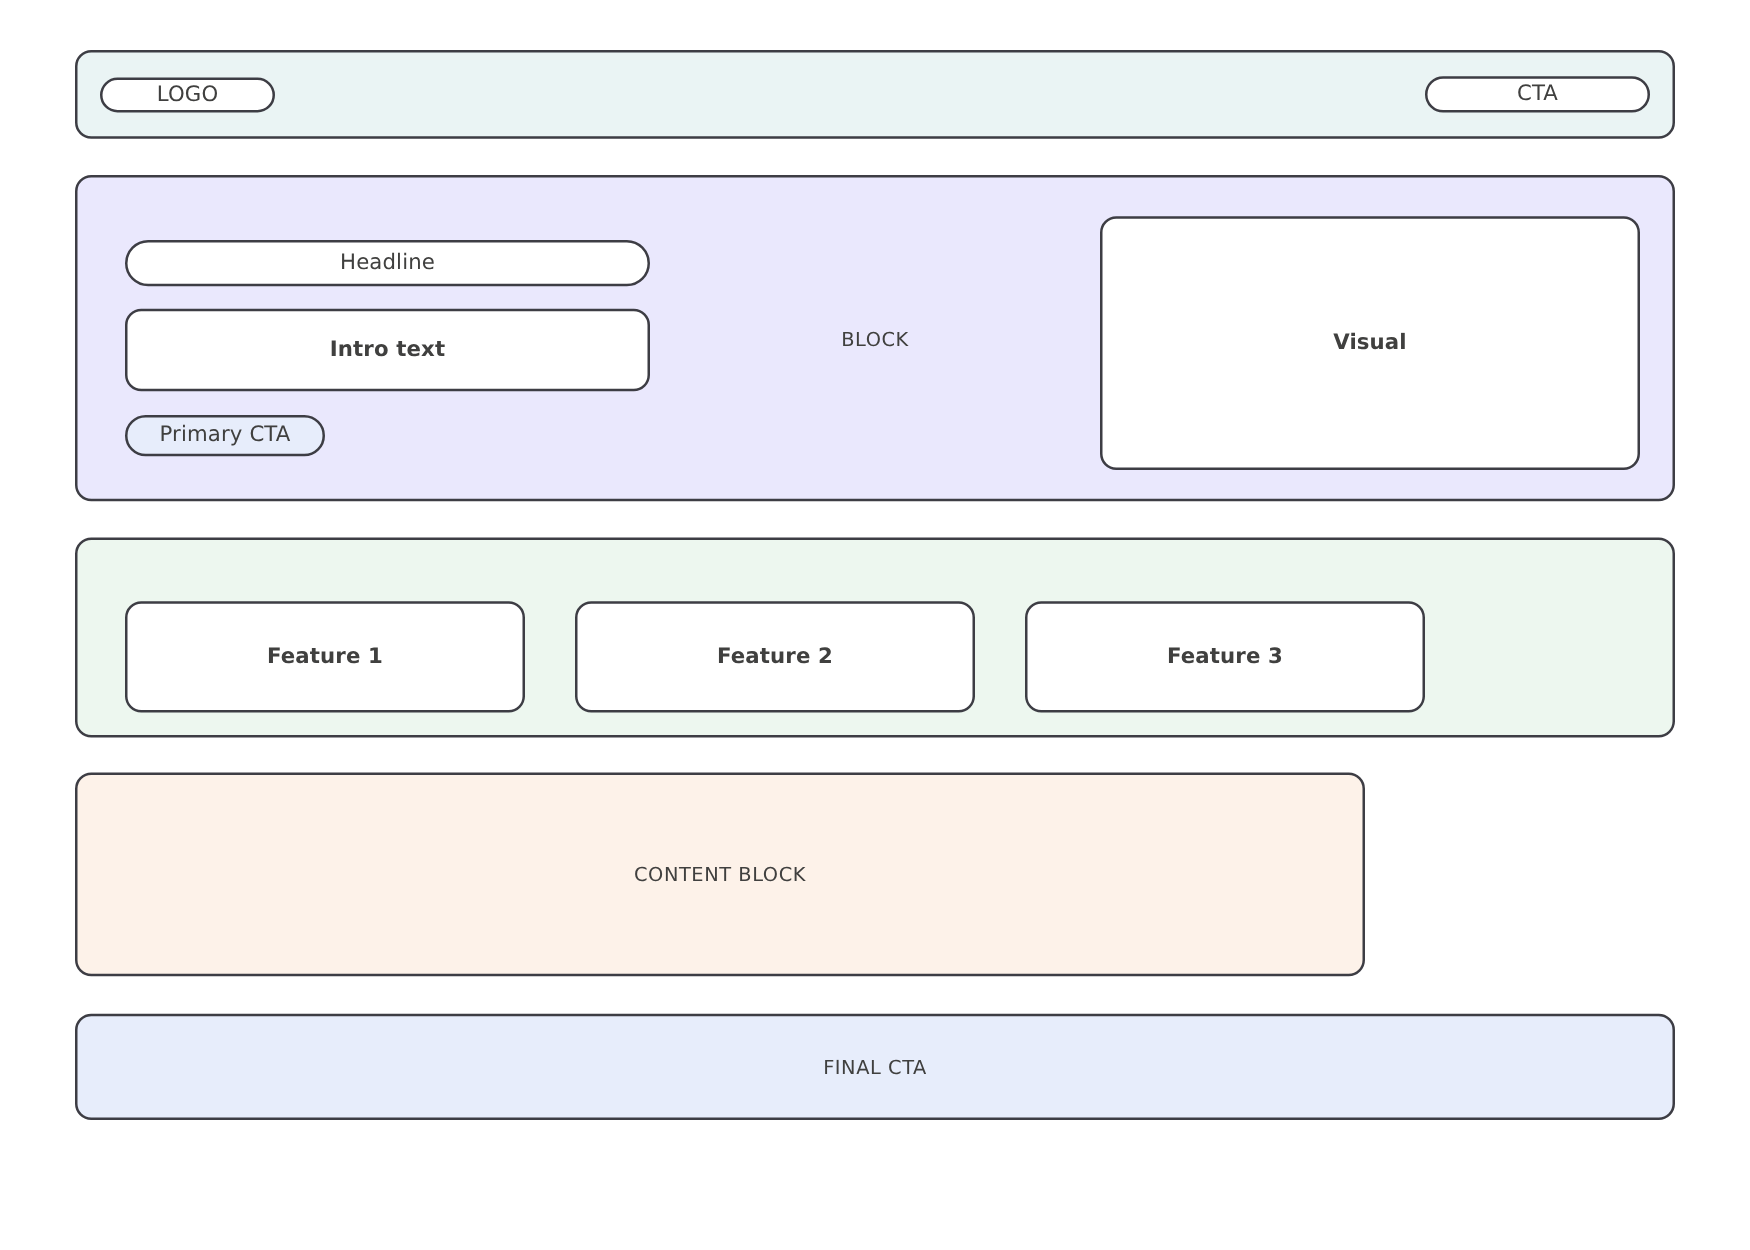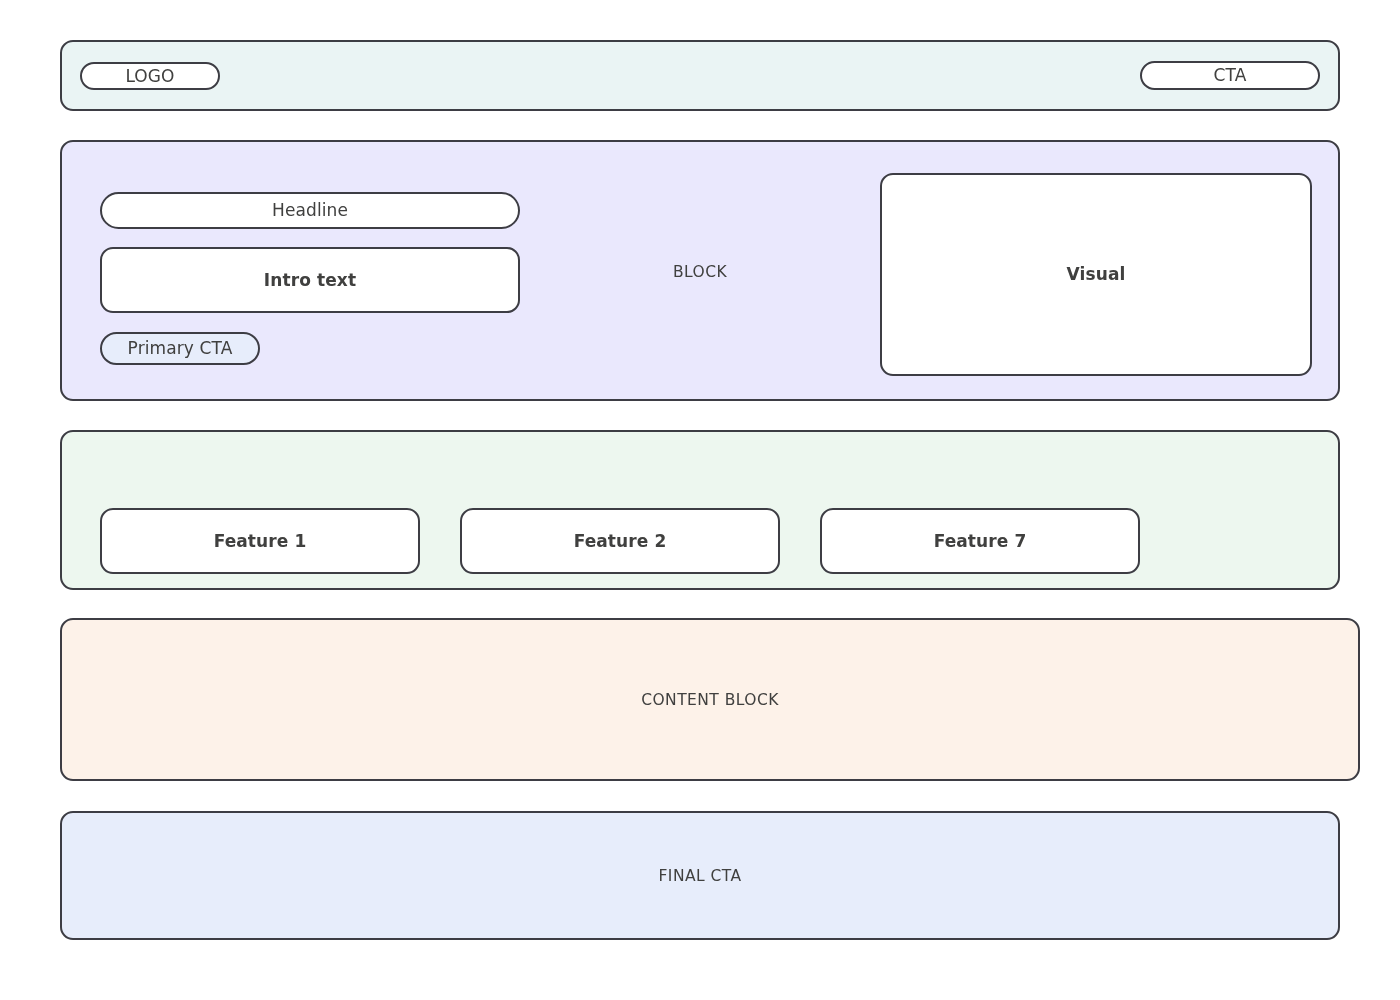--- a/index.html
+++ b/index.html
@@ -99,39 +99,39 @@
   }
 
   
   #features-section {
     left: 60px; top: 430px;
     width: 1280px; height: 160px;
     background: #edf7ef;
   }
   .feature-card {
     position: absolute;
-    top: 508px;
-    width: 320px; height: 66px;
+    top: 481px;
+    width: 320px; height: 89px;
   }
   #feature-card-0 { left: 100px; }
   #feature-card-1 { left: 460px; }
   #feature-card-2 { left: 820px; }
 
   
   #content-block-section {
     left: 60px; top: 618px;
-    width: 1300px; height: 163px;
+    width: 1032px; height: 163px;
     background: #fdf2e9;
     justify-content: center;
   }
 
   
   #final-cta-section {
     left: 60px; top: 811px;
-    width: 1280px; height: 129px;
+    width: 1280px; height: 85px;
     background: #e7edfb;
     justify-content: center;
   }
 </style>
 </head>
 <body>
 
 <div class="wf-section" id="header-bar"></div>
 
 <div class="wf-box wf-pill" id="logo-pill">
@@ -166,21 +166,21 @@
 
 <div class="wf-section" id="features-section"></div>
 
 <div class="wf-box wf-rounded feature-card" id="feature-card-0">
   <span class="label">Feature 1</span>
 </div>
 <div class="wf-box wf-rounded feature-card" id="feature-card-1">
   <span class="label">Feature 2</span>
 </div>
 <div class="wf-box wf-rounded feature-card" id="feature-card-2">
-  <span class="label">Feature 7</span>
+  <span class="label">Feature 3</span>
 </div>
 
 <div class="wf-section" id="content-block-section">
   <span class="label-caps">CONTENT BLOCK</span>
 </div>
 
 <div class="wf-section" id="final-cta-section">
   <span class="label-caps">FINAL CTA</span>
 </div>
 

